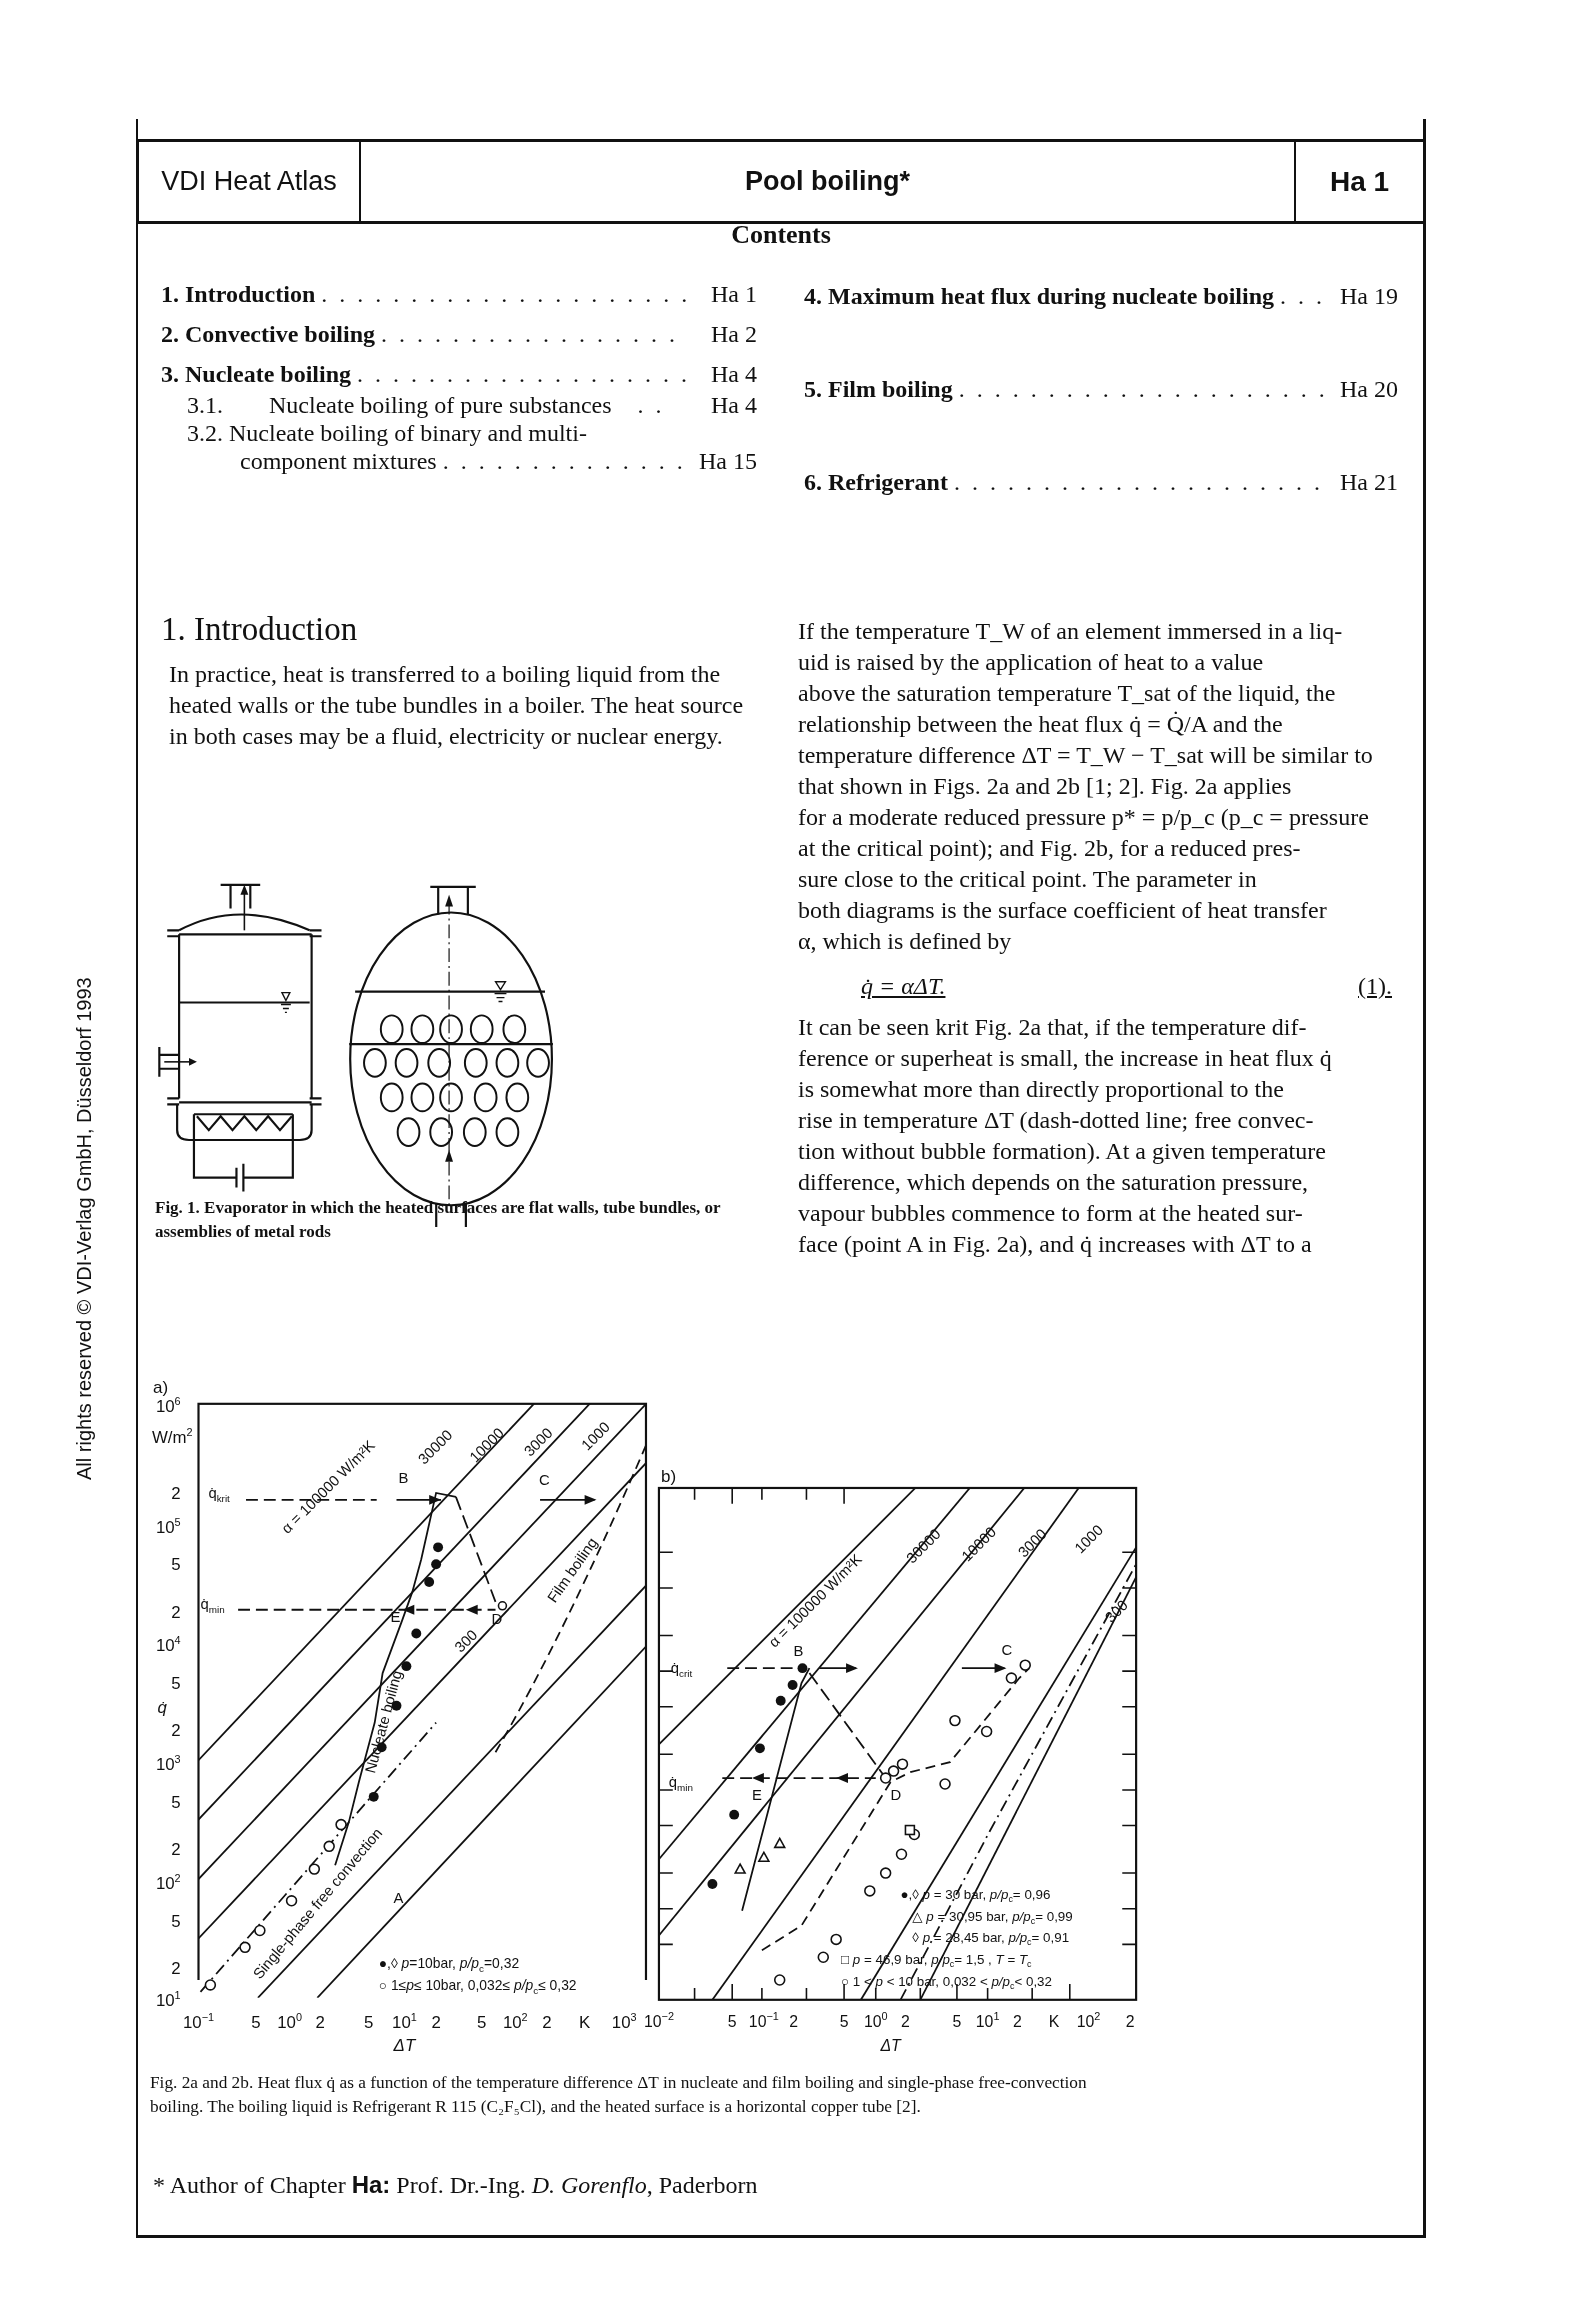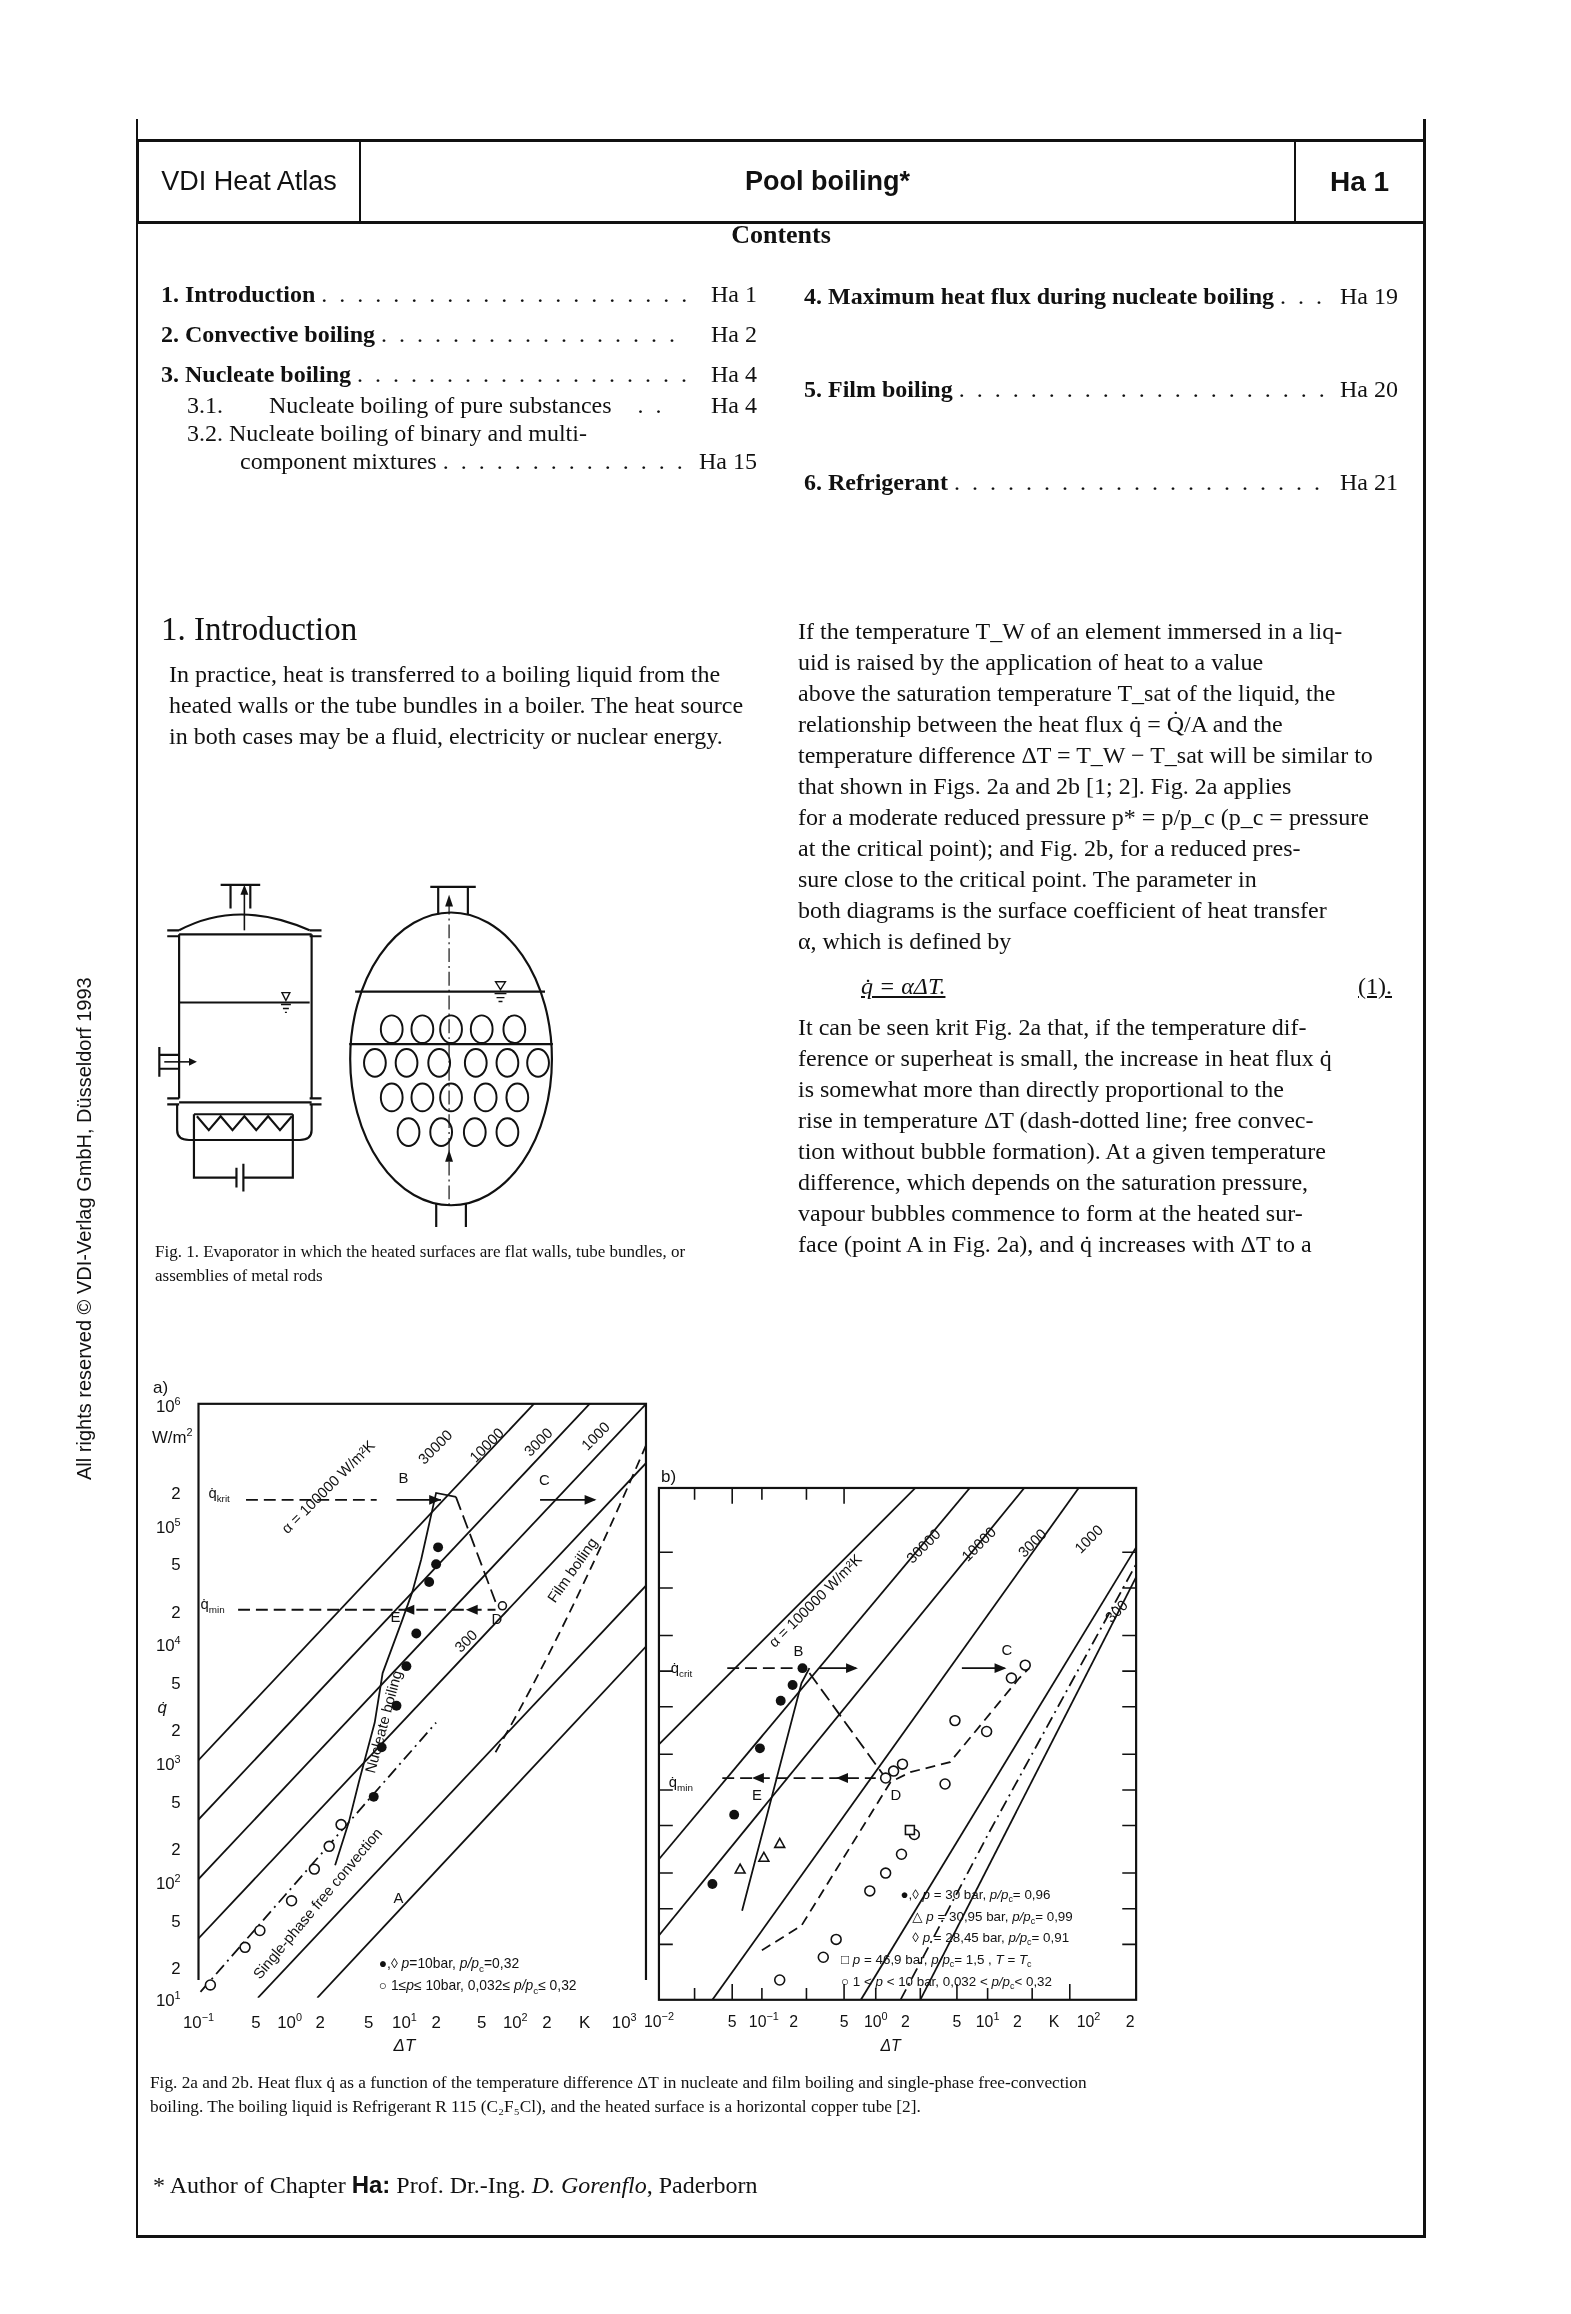--- a/index.html
+++ b/index.html
@@ -147,21 +147,21 @@
           <ellipse cx="329" cy="264" rx="11" ry="14"></ellipse>
           <ellipse cx="362" cy="264" rx="11" ry="14"></ellipse>
       </g>
     </g>
     <g fill="#111" stroke="none">
       <polygon points="303,24 299,36 307,36"></polygon>
       <polygon points="303,282 299,294 307,294"></polygon>
     </g>
   </g>
 </svg>
-<div class="abs cap" style="left:155px;top:1240px;width:604px;">Fig. 1. Evaporator in which the heated surfaces are flat walls, tube bundles, or assemblies of metal rods</div>
+<div class="abs cap" style="left:155px;top:1196px;width:604px;font-weight:bold;">Fig. 1. Evaporator in which the heated surfaces are flat walls, tube bundles, or assemblies of metal rods</div>
 
 <div class="abs col" style="left:798px;top:616px;width:594px;">
   <div>
     <div>If the temperature T_W of an element immersed in a liq-</div>
     <div>uid is raised by the application of heat to a value</div>
     <div>above the saturation temperature T_sat of the liquid, the</div>
     <div>relationship between the heat flux q̇ = Q̇/A and the</div>
     <div>temperature difference ΔT = T_W − T_sat will be similar to</div>
     <div>that shown in Figs. 2a and 2b [1; 2]. Fig. 2a applies</div>
     <div>for a moderate reduced pressure p* = p/p_c (p_c = pressure</div>

